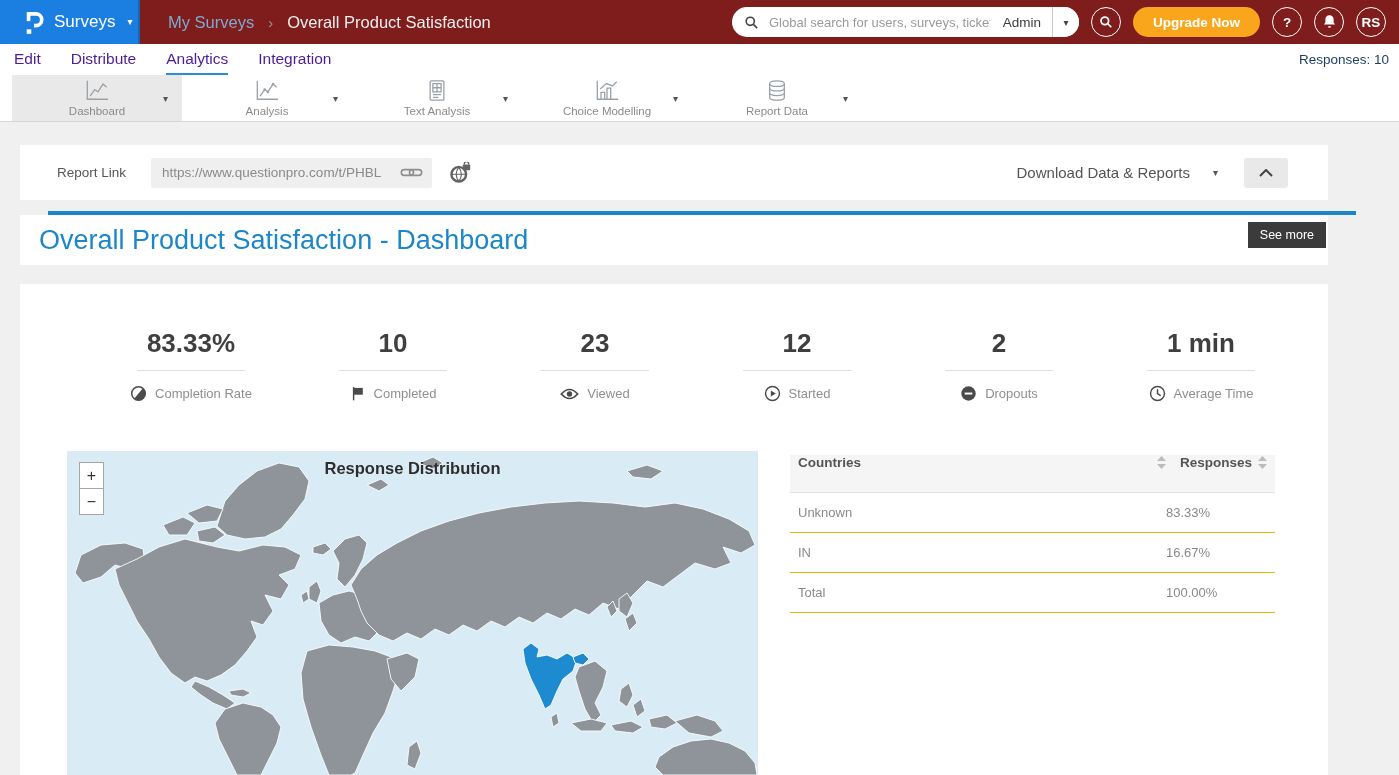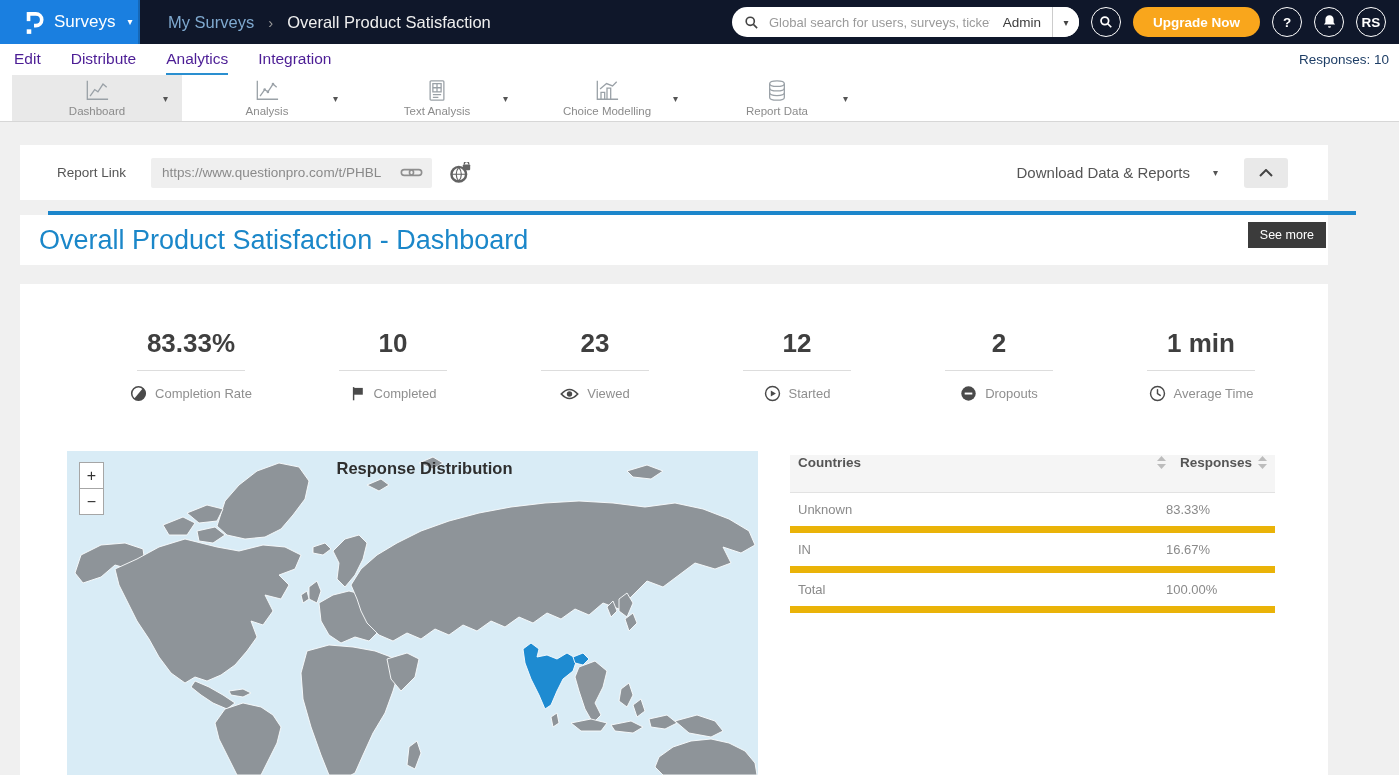--- a/index.html
+++ b/index.html
@@ -1,21 +1,21 @@
 <!DOCTYPE html>
 <html><head>
 <meta charset="utf-8">
 <style>
   *{box-sizing:border-box}
   html,body{margin:0;padding:0}
   body{width:1399px;height:775px;overflow:hidden;background:#f0f0f0;font-family:"Liberation Sans",sans-serif;}
   svg{display:block}
 
   
-  .topbar{height:44px;background:#0f172a;display:flex;align-items:center;}
+  .topbar{height:44px;background:#7f1d1d;display:flex;align-items:center;}
   .logo-area{width:140px;height:44px;background:#1a7fe0;display:flex;align-items:center;gap:10px;padding-left:24px;color:#fff;font-size:17px;cursor:pointer;border-right:2px solid #1568b8;}
   .w-caret{font-size:10px;line-height:1;margin-left:2px}
   .breadcrumb{margin-left:28px;display:flex;align-items:center;gap:14px;font-size:16.5px}
   .bc-parent{color:#7fa9cf;cursor:pointer;text-decoration:none}
   .bc-sep{color:#9a9a9a;font-size:15px}
   .bc-current{color:#efefef}
   .topbar-right{margin-left:auto;display:flex;align-items:center;gap:12px;padding-right:13px}
   .search-box{width:347px;height:30px;background:#fff;border-radius:16px;display:flex;align-items:center;padding-left:12px;overflow:hidden}
   .search-box input{border:none;outline:none;flex:1;min-width:0;font-size:13px;color:#333;margin-left:8px;font-family:inherit}
   .search-box input::placeholder{color:#9a9a9a}
@@ -58,34 +58,34 @@
   
   .stats{display:flex;padding:0 26px 0 70px}
   .stat{width:210px;text-align:center}
   .stat .val{font-size:26px;font-weight:bold;color:#3f3f3f;line-height:28px}
   .stat hr{border:none;border-top:1px solid #ddd;width:108px;margin:13px auto 14px}
   .stat .lab{display:flex;align-items:center;justify-content:center;gap:8px;color:#8f8f8f;font-size:13px;height:17px}
 
   
   .lower{display:flex;margin-top:49px;padding-left:47px}
   .map-panel{width:691px;height:324px;background:#d9ecf6;position:relative;flex:none}
-  .map-title{position:absolute;top:8px;left:12px;width:100%;text-align:center;font-size:16.5px;font-weight:bold;color:#2e2e2e;z-index:2}
+  .map-title{position:absolute;top:8px;left:0;width:100%;text-align:center;font-size:16.5px;font-weight:bold;color:#2e2e2e;z-index:2}
   .zoom-ctrl{position:absolute;top:11px;left:12px;z-index:3;display:flex;flex-direction:column}
   .zbtn{width:25px;height:27px;background:#fff;border:1px solid #a6a6a6;font-size:16px;color:#333;cursor:pointer;padding:0;font-family:inherit}
   .zbtn + .zbtn{margin-top:-1px}
   .map-svg{position:absolute;top:0;left:0}
   .land{fill:#8e9499;stroke:#fbfdfe;stroke-width:0.9;stroke-linejoin:round}
   .land-hl{fill:#1e8bd1;stroke:#fbfdfe;stroke-width:0.9;stroke-linejoin:round}
 
   .ctable{margin-left:32px;margin-top:4px;width:485px;font-size:13px}
   .thead{display:flex;align-items:flex-start;height:38px;background:#f5f5f5;border-bottom:1px solid #e2e2e2;font-weight:bold;color:#555;padding:0 8px;font-size:13.5px}
   .th1{flex:1;display:flex;align-items:center}
   .th2{width:87px;display:flex;align-items:center;margin-left:14px}
   .sorticon{margin-left:auto;cursor:pointer}
-  .trow{display:flex;align-items:center;height:40px;border-bottom:7px solid #eab308;color:#8a8a8a;padding:0 8px}
+  .trow{display:flex;align-items:center;height:40px;border-bottom:1px solid #eab308;color:#8a8a8a;padding:0 8px}
   .td1{flex:1}
   .td2{width:101px}
 </style>
 </head>
 <body>
 
 <header class="topbar">
   <div class="logo-area">
     <span>
       <svg width="20" height="25" viewBox="0 0 22 27">

